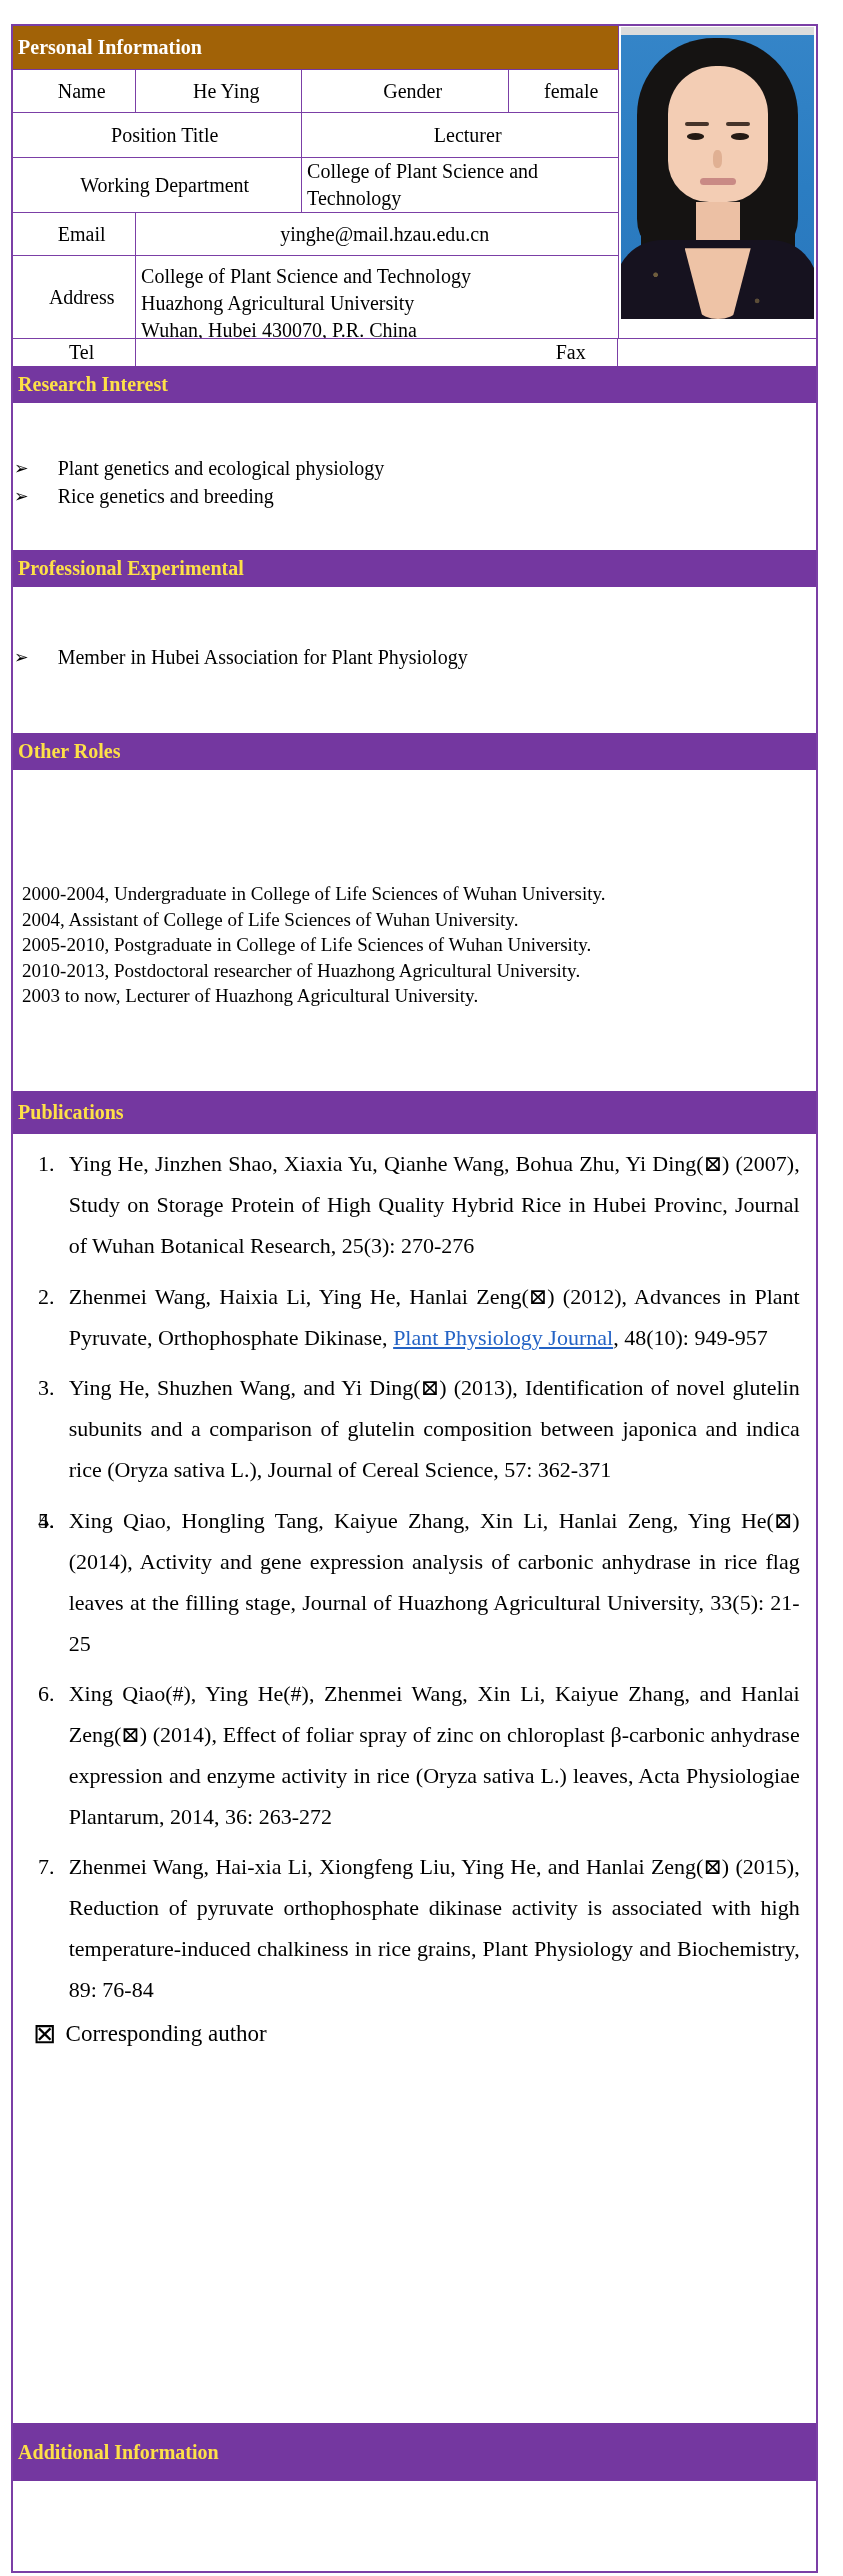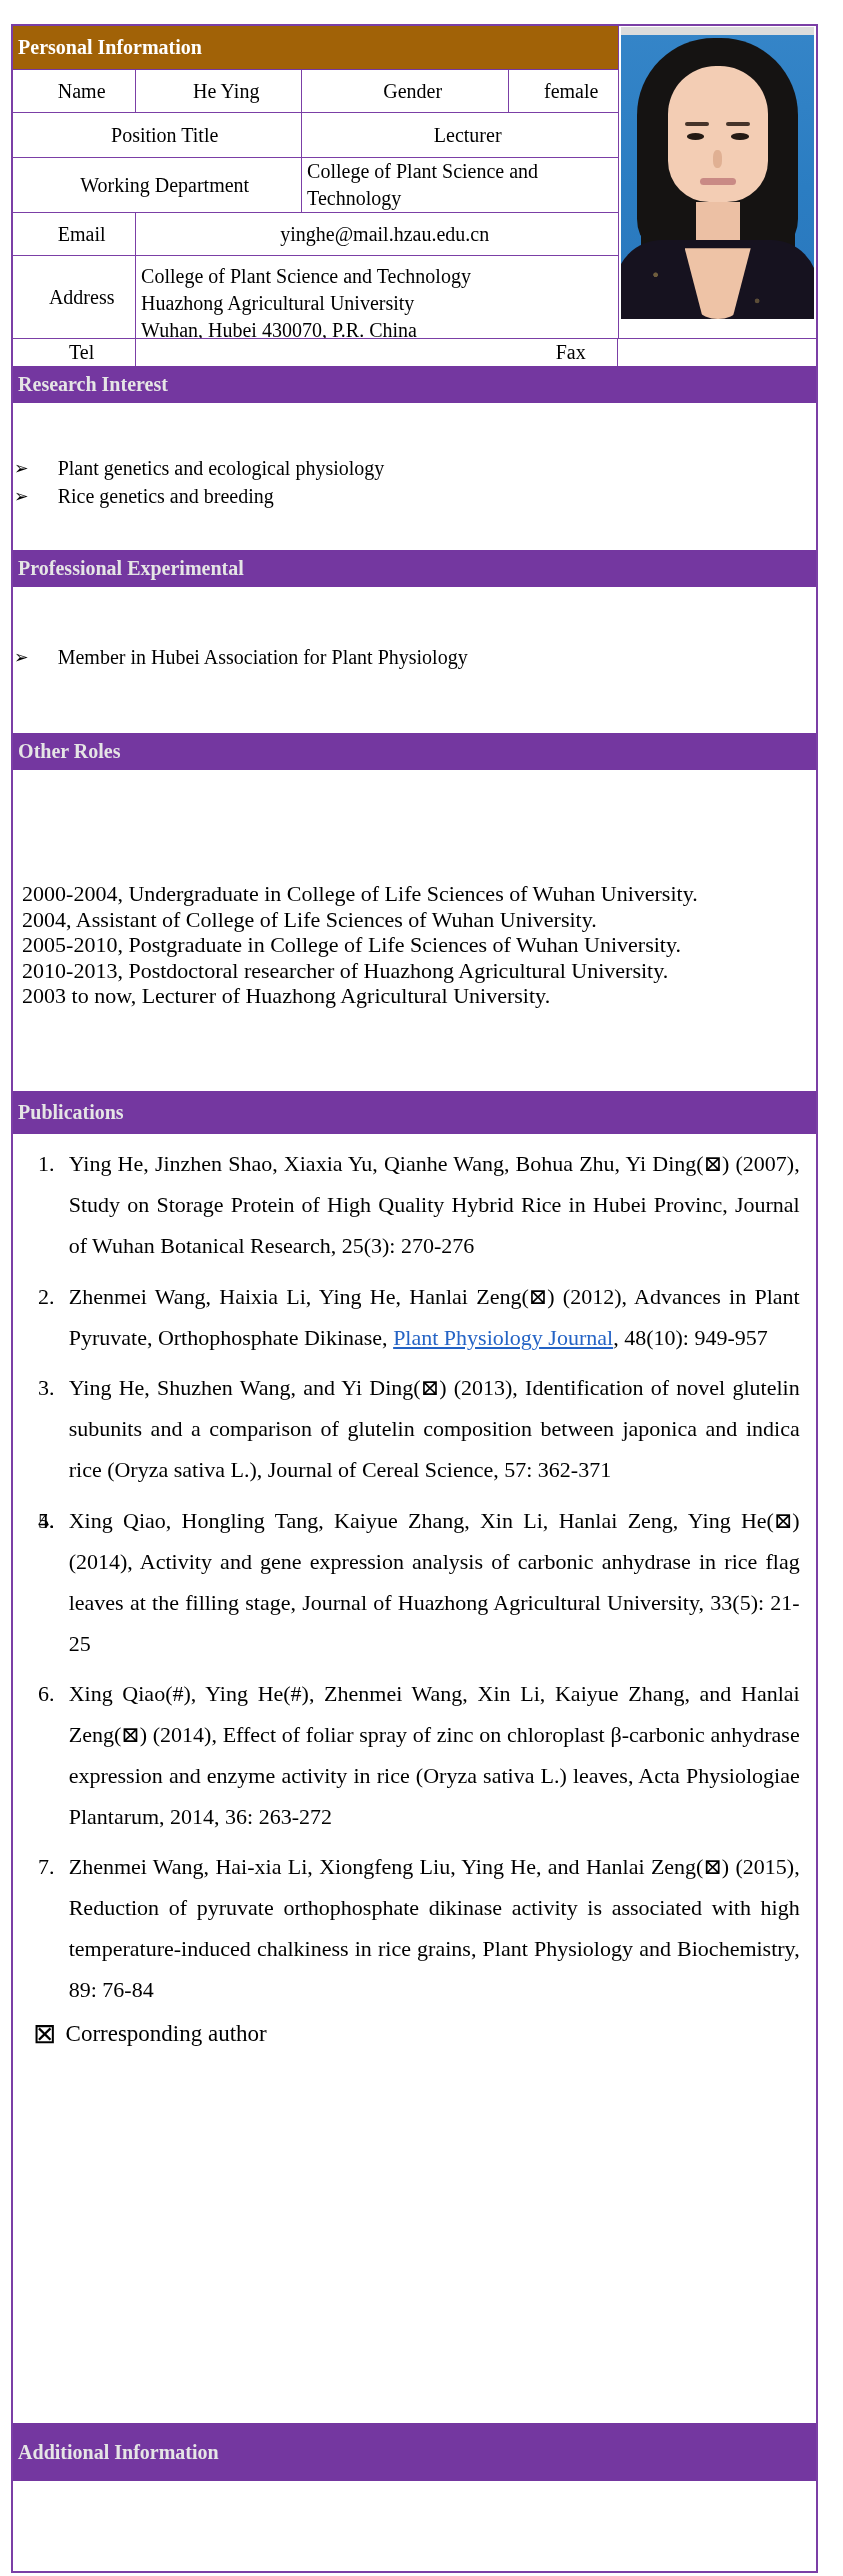--- a/index.html
+++ b/index.html
@@ -14,21 +14,21 @@
   .doc{
     position:absolute;left:10.7px;top:24px;
     width:807px;height:2549px;
     border:2px solid #7B3FA6;
     box-sizing:border-box;
     background:#ffffff;
   }
   
   .band{
     background:#7437A0;
-    color:#e5e5e5;
+    color:#fde047;
     font-weight:bold;
     font-size:20px;
     display:flex;align-items:center;
     padding-left:5.4px;
     box-sizing:border-box;
   }
   
   .personal-grid{
     display:grid;
     grid-template-columns:123px 166px 207px 109px 198px;
@@ -93,21 +93,21 @@
     border-radius:47px 47px 0 0;
   }
   .photo-chest{position:absolute;left:64px;top:221px;width:66px;height:71px;background:#eec3a6;border-radius:0 0 40px 40px;clip-path:polygon(0 0,100% 0,72% 100%,28% 100%);}
   
   .content{box-sizing:border-box;background:#fff;overflow:hidden;}
   .bullet-list{list-style:none;margin:0;padding:0;}
   .bullet-list li{
     position:relative;padding-left:45px;font-size:20px;line-height:28px;
   }
   .bullet-list .marker{position:absolute;left:1.3px;top:0;font-size:17.4px;font-family:"DejaVu Sans",sans-serif;}
-  .edu-line{font-size:22px;line-height:25.4px;padding-left:9.4px;}
+  .edu-line{font-size:19px;line-height:25.4px;padding-left:9.4px;}
   
   .pubs{padding-top:9.4px;}
   .pub{
     position:relative;
     padding-left:56px;padding-right:16px;
     font-size:22px;line-height:41px;
     text-align:justify;
     margin-bottom:9.4px;
   }
   .pub-num{position:absolute;left:25.4px;top:0;}

